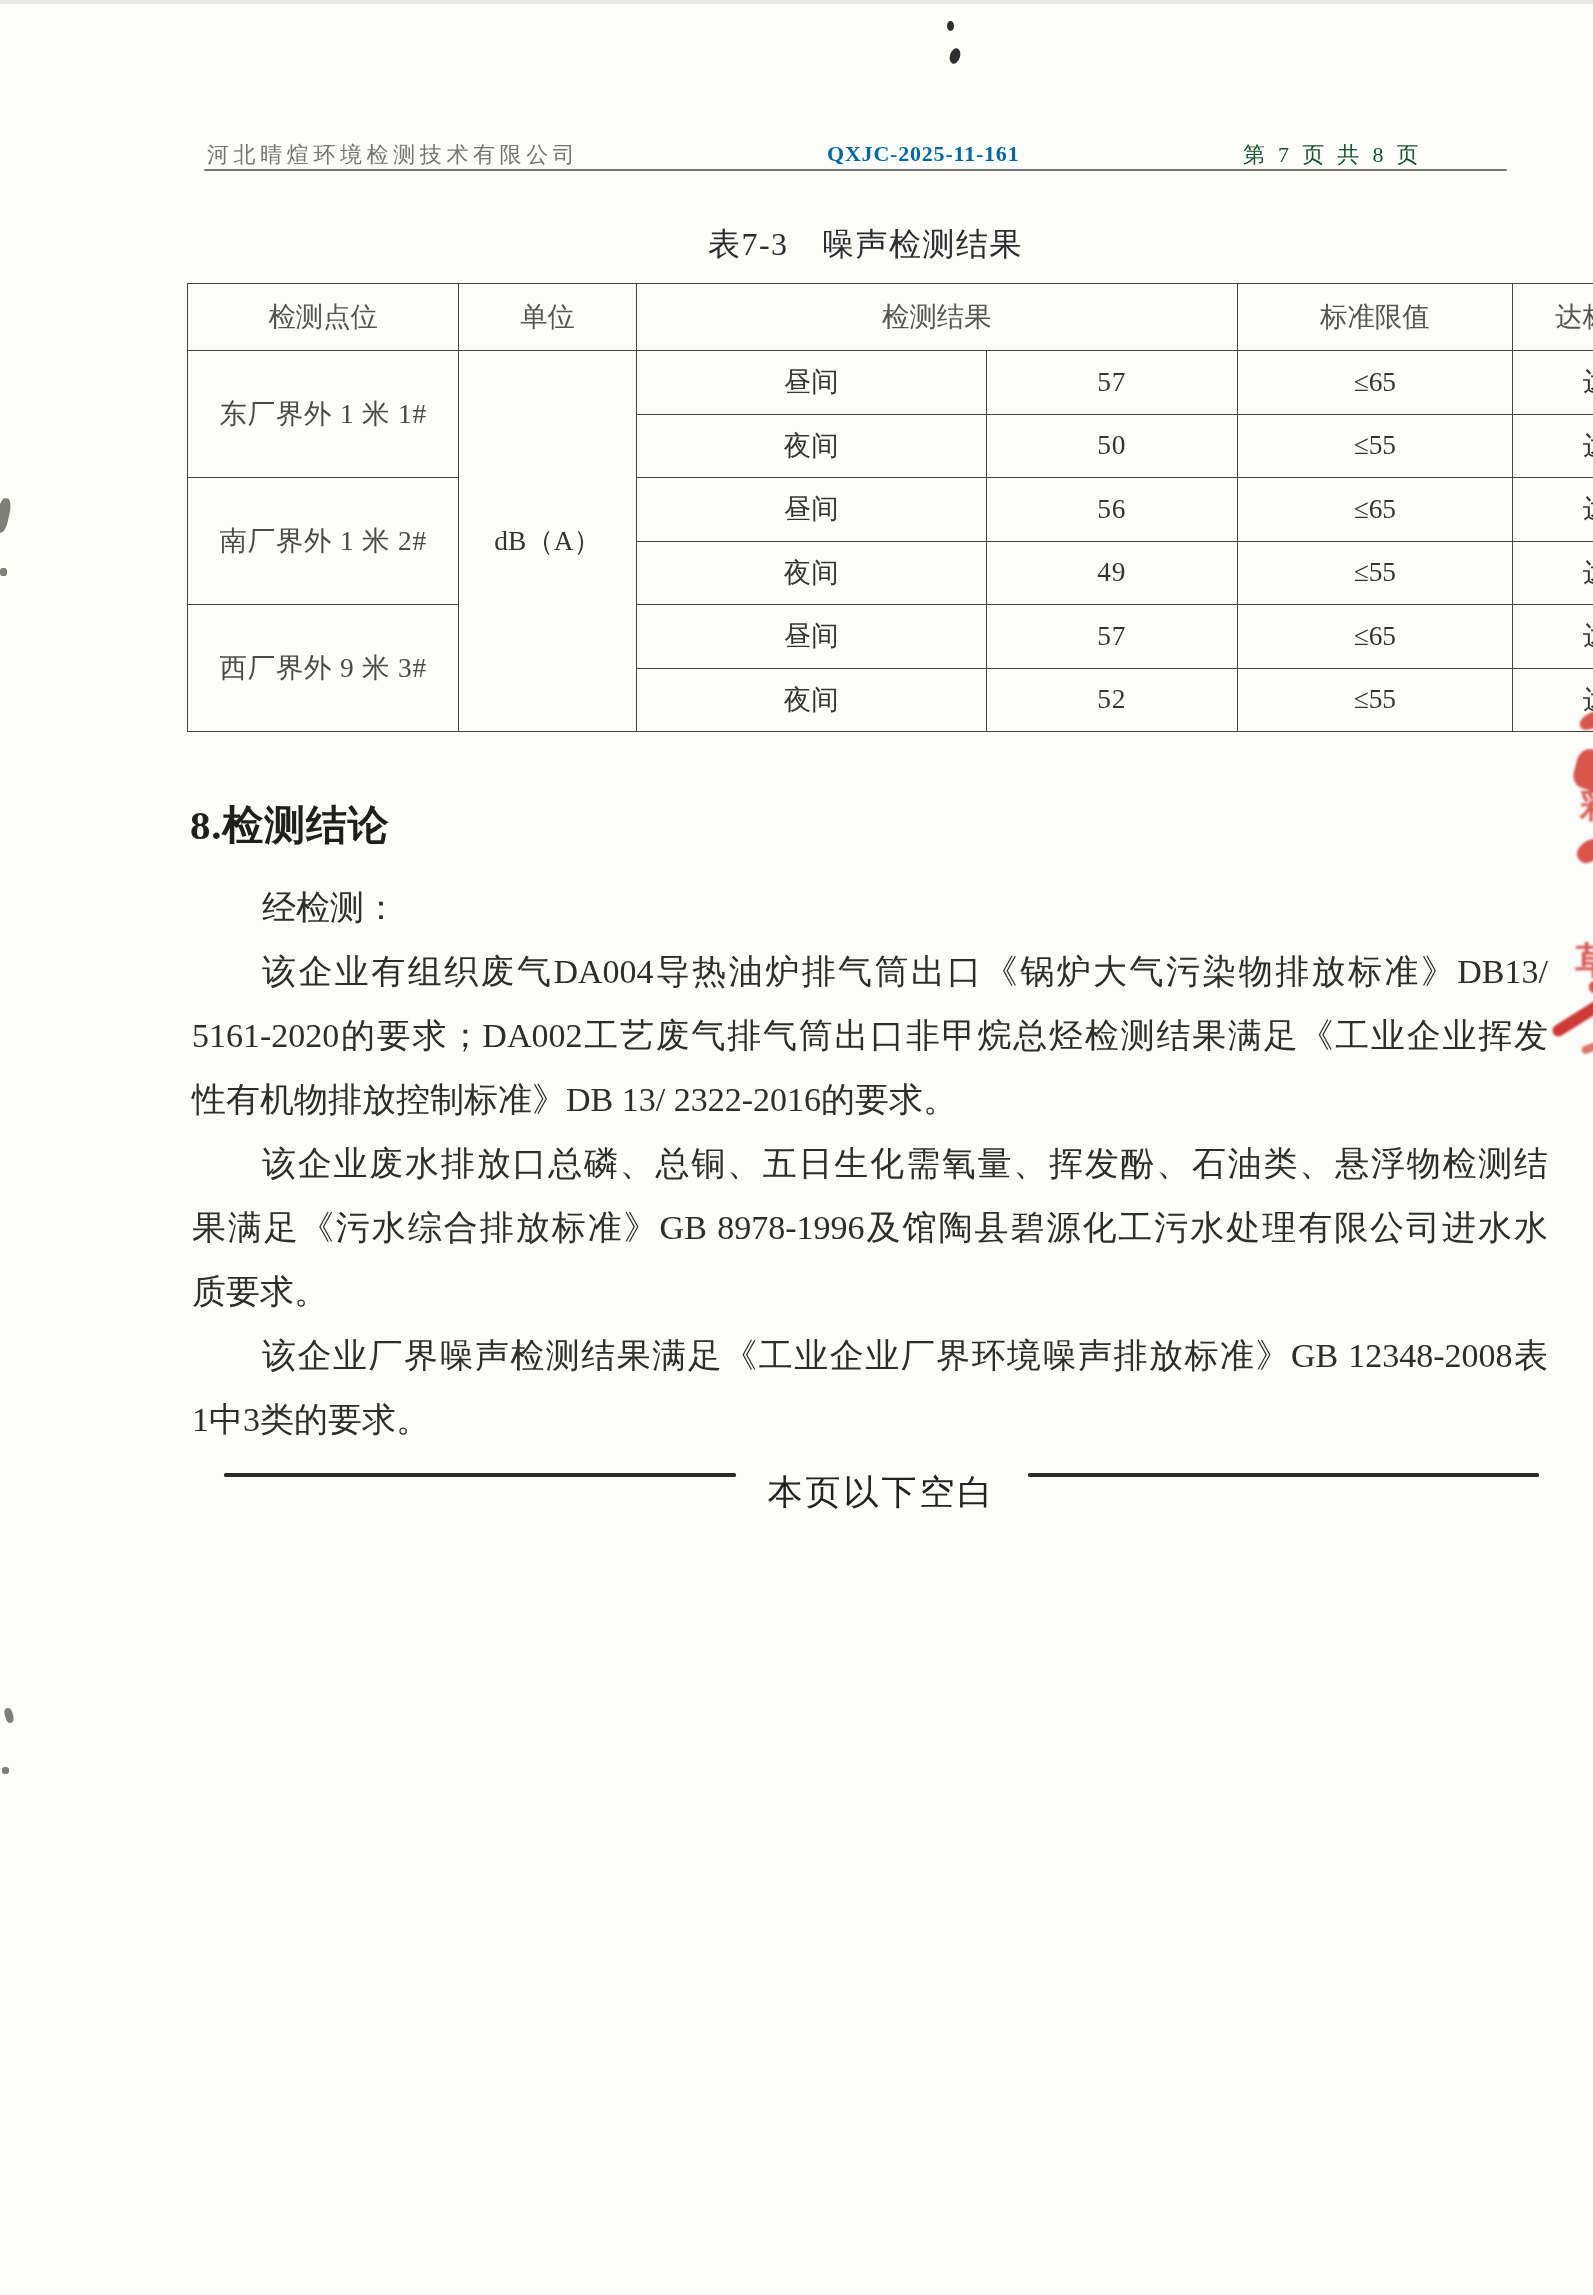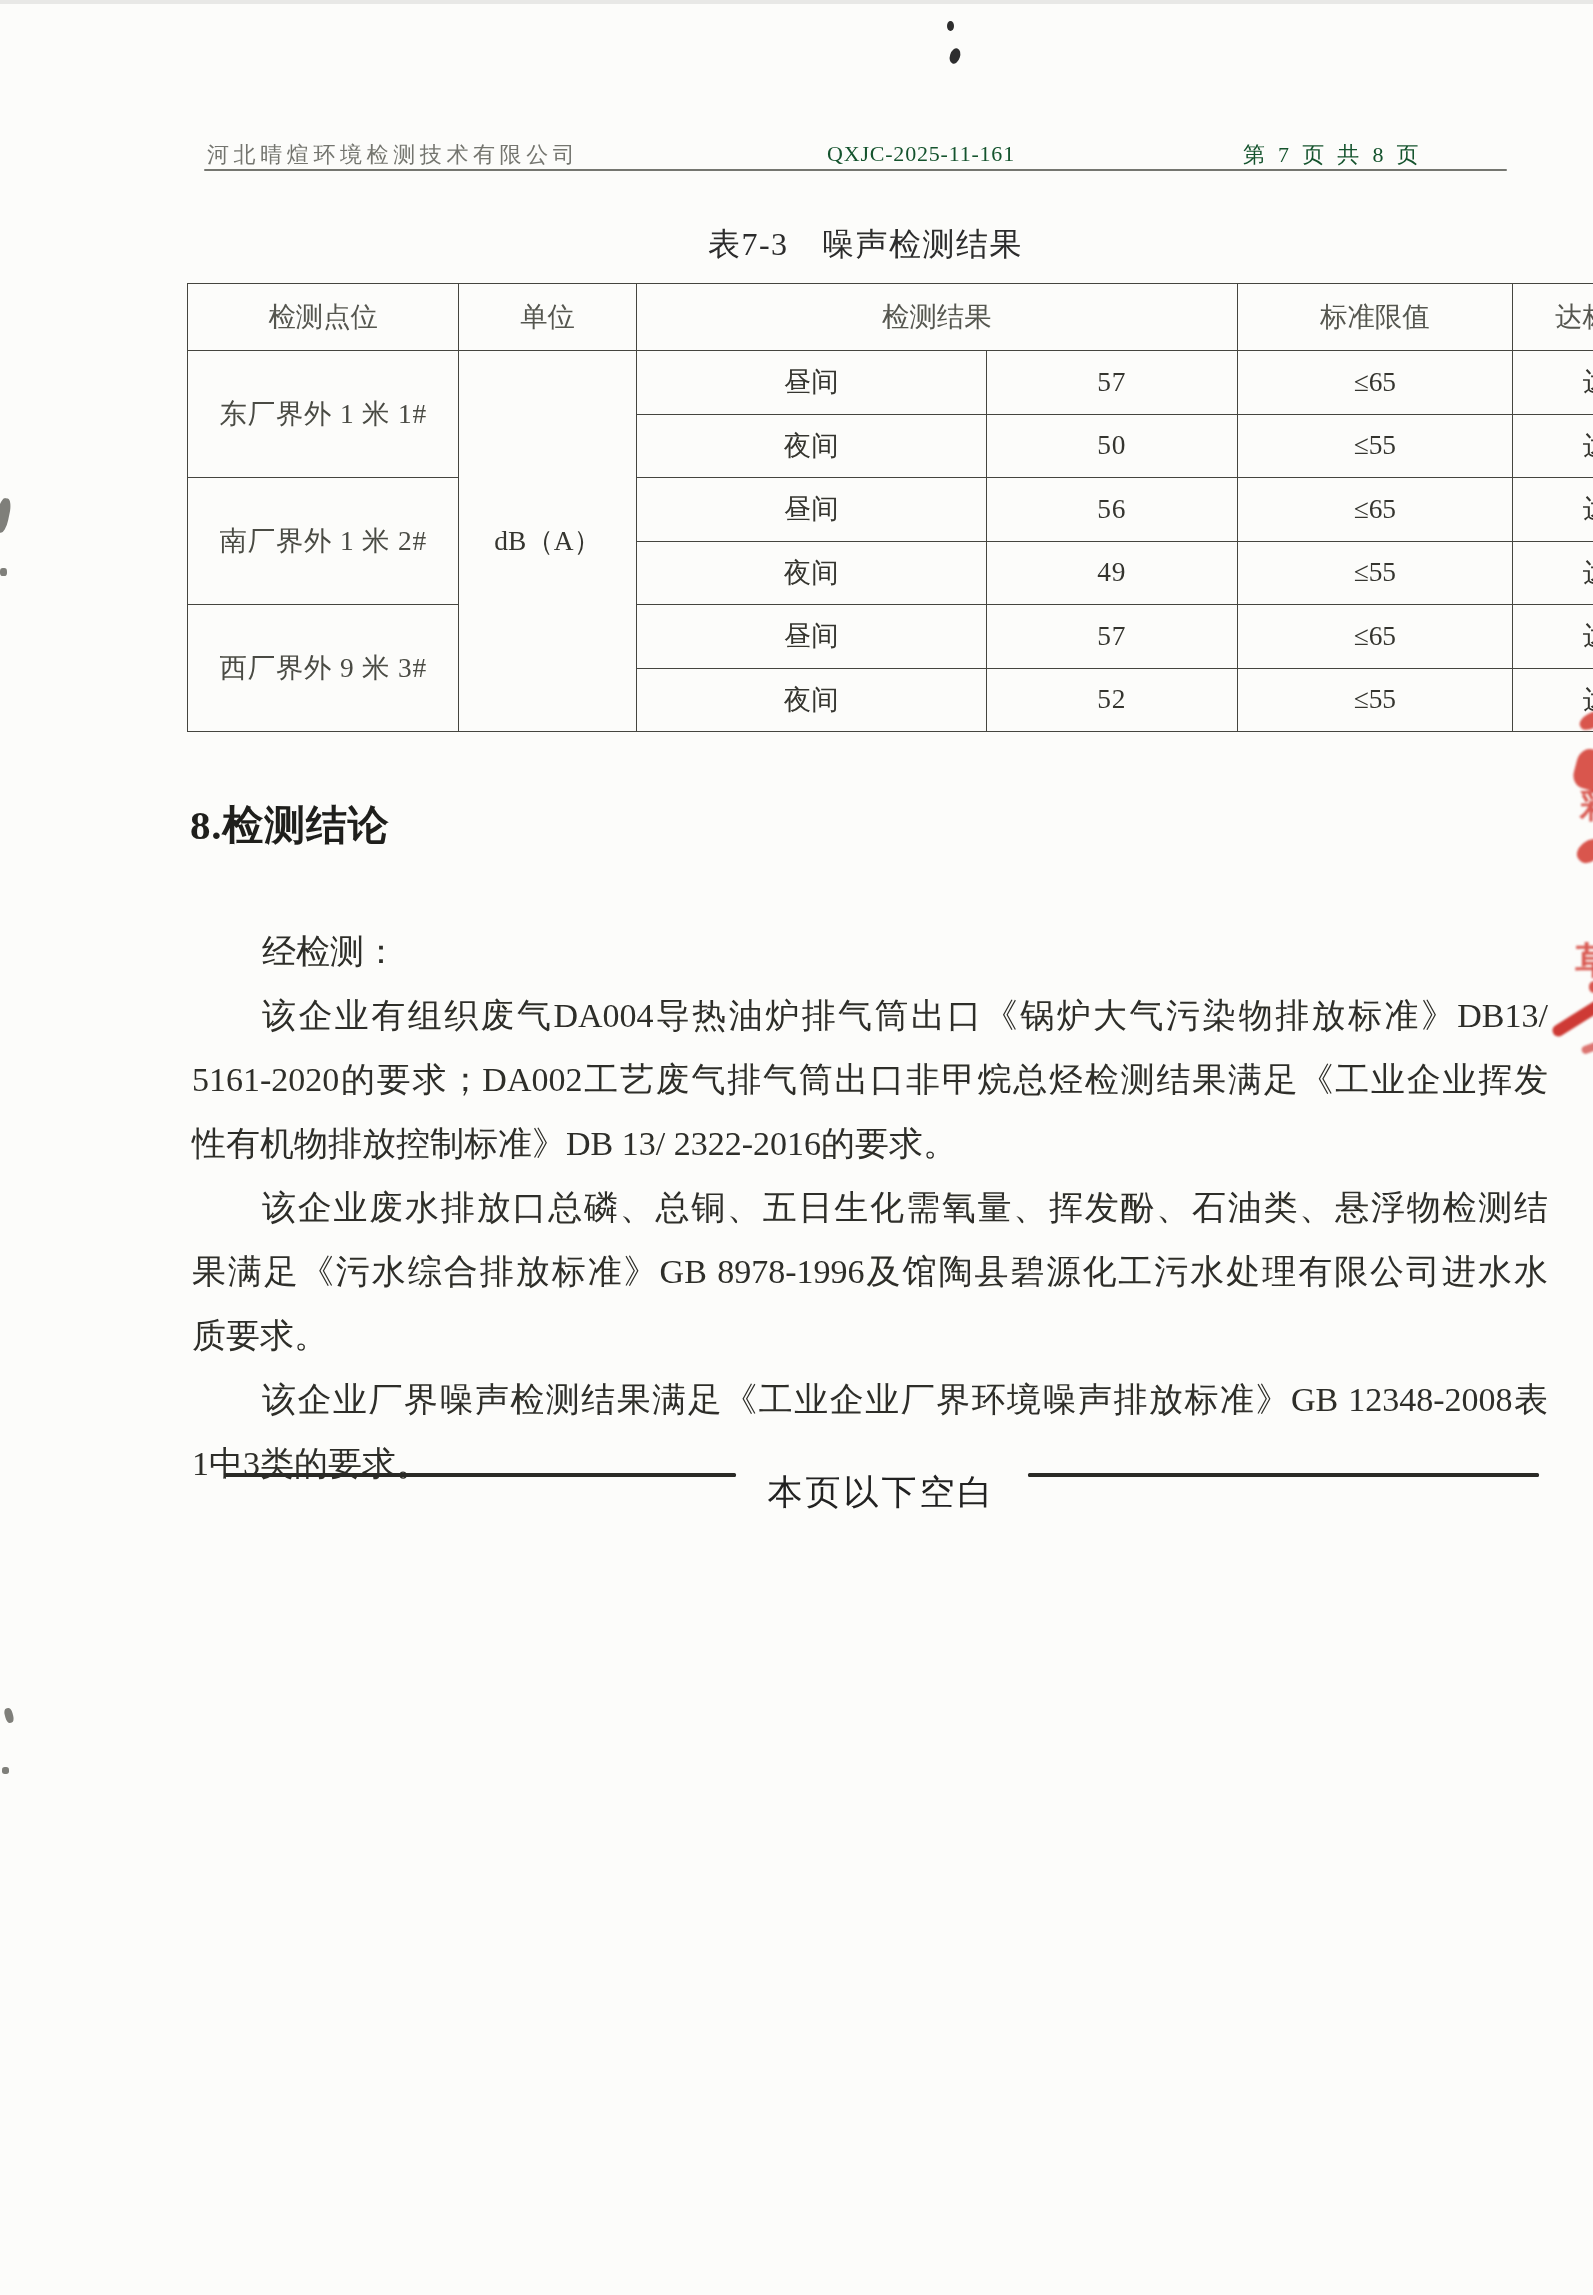--- a/index.html
+++ b/index.html
@@ -13,21 +13,21 @@
     color:#2f2f2f;
   }
 
   
   .hdr-company{
     position:absolute;left:207px;top:136px;
     font-size:22px;color:#74756f;letter-spacing:4.6px;white-space:nowrap;
   }
   .hdr-code{
     position:absolute;left:827px;top:137px;
-    font-size:22px;color:#14532d;letter-spacing:0.8px;white-space:nowrap;
+    font-size:22px;color:#0369a1;letter-spacing:0.8px;white-space:nowrap;font-weight:bold;
   }
   .hdr-page{
     position:absolute;left:1243px;top:136px;
     font-size:22px;color:#14532d;letter-spacing:3.8px;white-space:nowrap;
   }
   .hdr-rule{
     position:absolute;left:204px;top:165px;width:1303px;height:2.3px;
     background:#53544e;border-radius:1.5px;opacity:.8;
   }
 
@@ -54,21 +54,21 @@
   
   .note{
     position:absolute;left:222px;top:753px;
     font-size:30.5px;color:#3a3a34;letter-spacing:1.5px;white-space:nowrap;
   }
   .sec-heading{
     position:absolute;left:190px;top:794px;
     font-size:41px;font-weight:700;color:#1f1f1c;letter-spacing:0.8px;
   }
   .body-text{
-    position:absolute;left:192px;top:916px;width:1356px;
+    position:absolute;left:192px;top:872px;width:1356px;
     font-size:34px;color:#2e2e29;
   }
   .body-text .bl{height:64px;line-height:64px;white-space:nowrap;}
   .body-text .indent{text-indent:70px;}
   .body-text .full{text-align:justify;text-align-last:justify;white-space:normal;overflow:hidden;}
 
   
   .blank-row{
     position:absolute;left:224px;top:1469px;width:1315px;height:43px;
     display:flex;align-items:flex-start;

